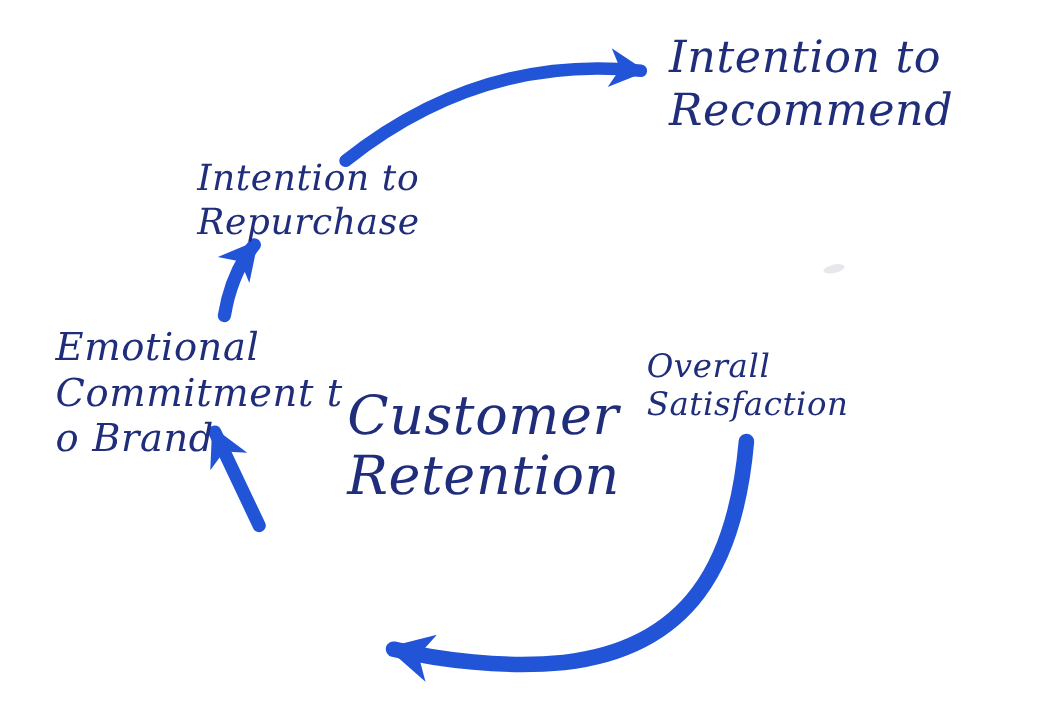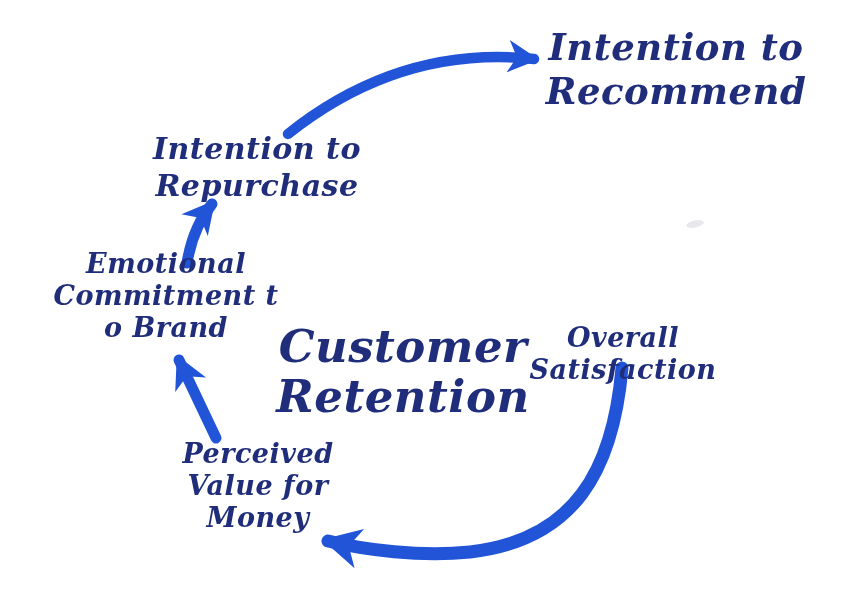--- a/index.html
+++ b/index.html
@@ -28,32 +28,32 @@
   .arrowhead-fill {
     fill: var(--arrow, #2254d8);
   }
   .smudge {
     fill: #c9ccd4;
     opacity: 0.45;
   }
   .label {
     position: absolute;
     transform: translateX(-50%);
-    text-align: center;
+    text-align: left;
     white-space: pre-line;
     color: var(--text, #1f2d7a);
     font-style: italic;
-    font-weight: bold;
+    font-weight: normal;
     letter-spacing: 0.5px;
     line-height: 1.18;
   }
   .label-recommend   { left: 676px; top: 26px;  font-size: 37px; }
   .label-repurchase  { left: 257px; top: 131px; font-size: 30px; line-height: 1.22; }
-  .label-emotional   { left: 166px; top: 248px; font-size: 27px; }
-  .label-overall     { left: 623px; top: 290px; font-size: 27px; margin-top: 32px; }
+  .label-emotional   { left: 166px; top: 271px; font-size: 32px; }
+  .label-overall     { left: 623px; top: 290px; font-size: 27px; }
   .label-perceived   { left: 258px; top: 438px; font-size: 27px; }
   .label-center      { left: 403px; top: 322px; font-size: 45px; line-height: 1.12; }
 </style>
 </head>
 <body>
 
 <div class="canvas">
 
   <svg class="arrows-layer" viewBox="0 0 868 600" xmlns="http://www.w3.org/2000/svg">
     <defs>
@@ -79,20 +79,17 @@
   <div class="label label-repurchase">Intention to
 Repurchase</div>
 
   <div class="label label-emotional">Emotional
 Commitment t
 o Brand</div>
 
   <div class="label label-overall">Overall
 Satisfaction</div>
 
-  <div class="label label-perceived">Perceived
-Value for
-Money</div>
 
   <div class="label label-center">Customer
 Retention</div>
 
 </div>
 
 </body></html>

